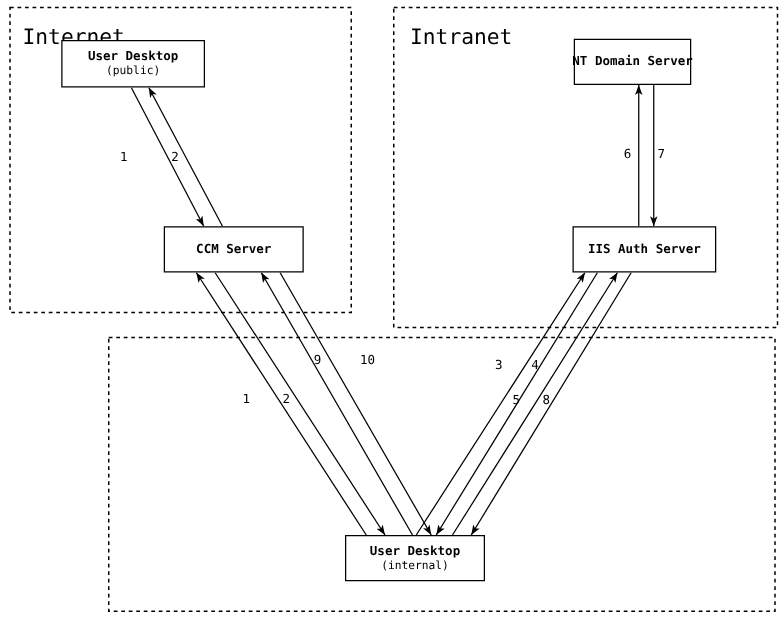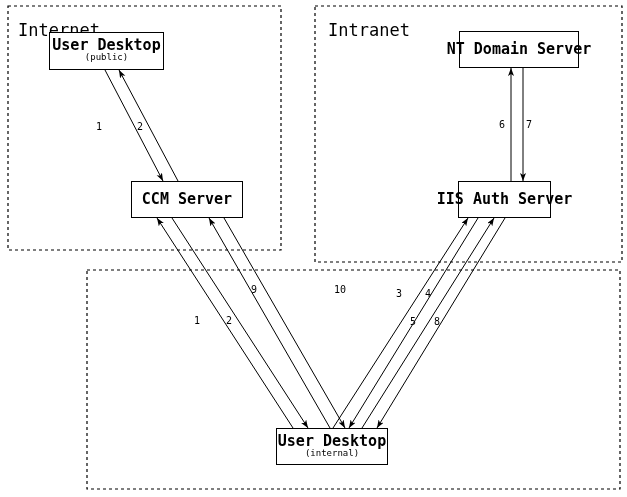--- a/index.html
+++ b/index.html
@@ -36,21 +36,21 @@
     border: 1px solid #000000;
     background: #ffffff;
     display: flex;
     flex-direction: column;
     align-items: center;
     justify-content: center;
     color: #000000;
   }
   .node-title {
     font-family: "DejaVu Sans Mono", "Liberation Mono", monospace;
-    font-size: 15px;
+    font-size: 10px;
     font-weight: bold;
     line-height: 13px;
     white-space: nowrap;
     text-align: center;
   }
   .node-sub {
     font-family: "DejaVu Sans Mono", "Liberation Mono", monospace;
     font-size: 9px;
     font-weight: normal;
     line-height: 11px;
@@ -103,39 +103,39 @@
     </div>
 
   <div id="nodes">
       <div class="node-box" style="left: 49px; top: 32px; width: 115px; height: 38px;">
         <div class="node-title">User Desktop</div>
         <div class="node-sub">(public)</div>
       </div>
       <div class="node-box" style="left: 131px; top: 181px; width: 112px; height: 37px;">
         <div class="node-title">CCM Server</div>
       </div>
-      <div class="node-box" style="left: 459px; top: 31px; width: 120px; height: 37px;">
+      <div class="node-box" style="left: 459px; top: 31px; width: 94px; height: 37px;">
         <div class="node-title">NT Domain Server</div>
       </div>
-      <div class="node-box" style="left: 458px; top: 181px; width: 93px; height: 37px;">
+      <div class="node-box" style="left: 458px; top: 181px; width: 115px; height: 37px;">
         <div class="node-title">IIS Auth Server</div>
       </div>
       <div class="node-box" style="left: 276px; top: 428px; width: 112px; height: 37px;">
         <div class="node-title">User Desktop</div>
         <div class="node-sub">(internal)</div>
       </div>
     </div>
 
   <div id="edge-labels">
       <div class="edge-label" style="left: 99px; top: 126px;">1</div>
       <div class="edge-label" style="left: 140px; top: 126px;">2</div>
       <div class="edge-label" style="left: 502px; top: 124px;">6</div>
       <div class="edge-label" style="left: 529px; top: 124px;">7</div>
       <div class="edge-label" style="left: 254px; top: 289px;">9</div>
-      <div class="edge-label" style="left: 294px; top: 289px; margin-left: 46px;">10</div>
+      <div class="edge-label" style="left: 294px; top: 289px;">10</div>
       <div class="edge-label" style="left: 399px; top: 293px;">3</div>
       <div class="edge-label" style="left: 428px; top: 293px;">4</div>
       <div class="edge-label" style="left: 197px; top: 320px;">1</div>
       <div class="edge-label" style="left: 229px; top: 320px;">2</div>
       <div class="edge-label" style="left: 413px; top: 321px;">5</div>
       <div class="edge-label" style="left: 437px; top: 321px;">8</div>
     </div>
 
 </div>
 

